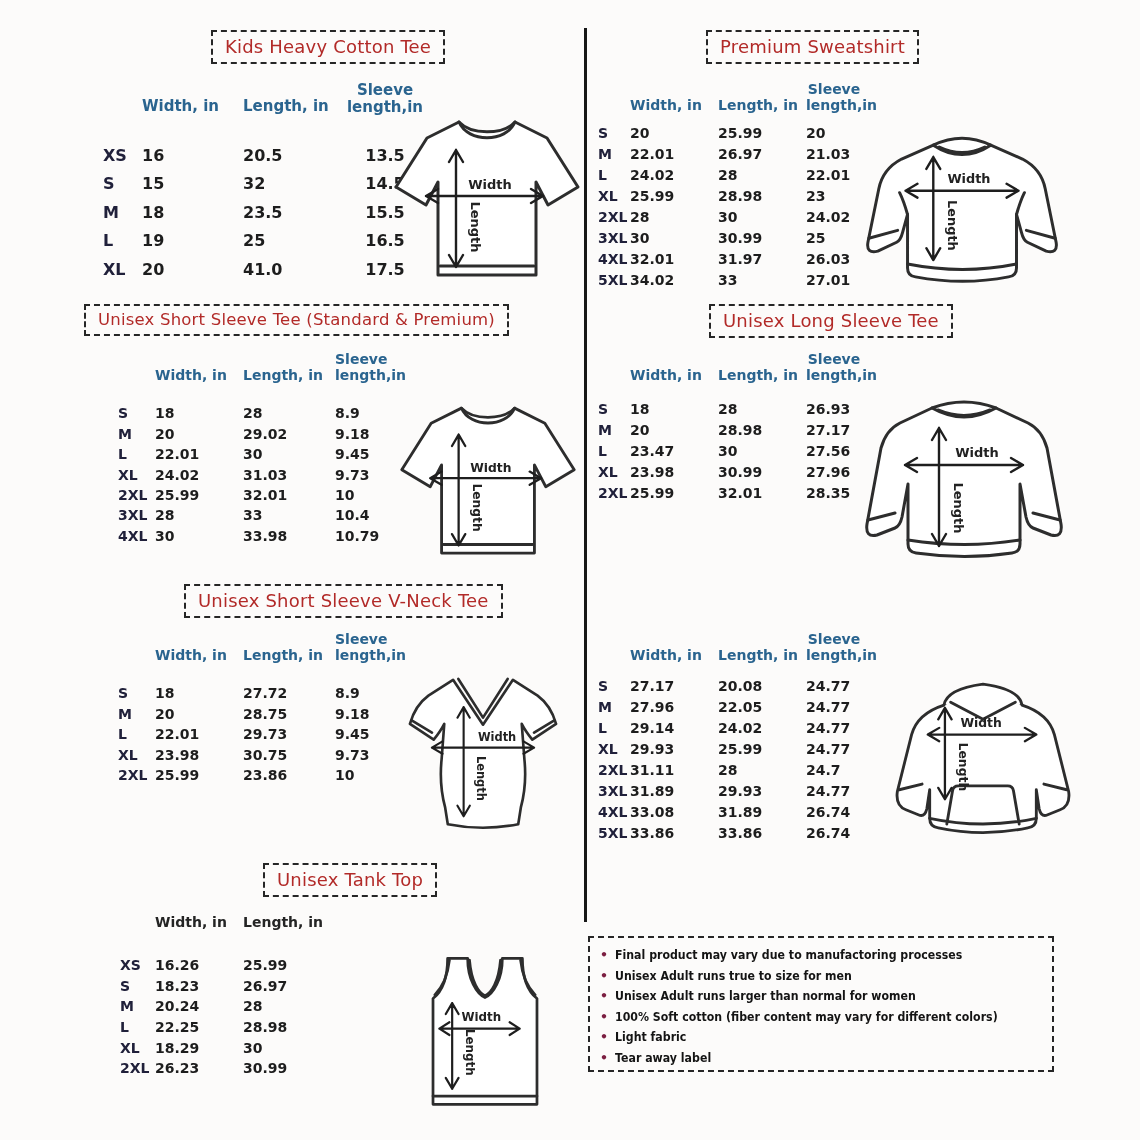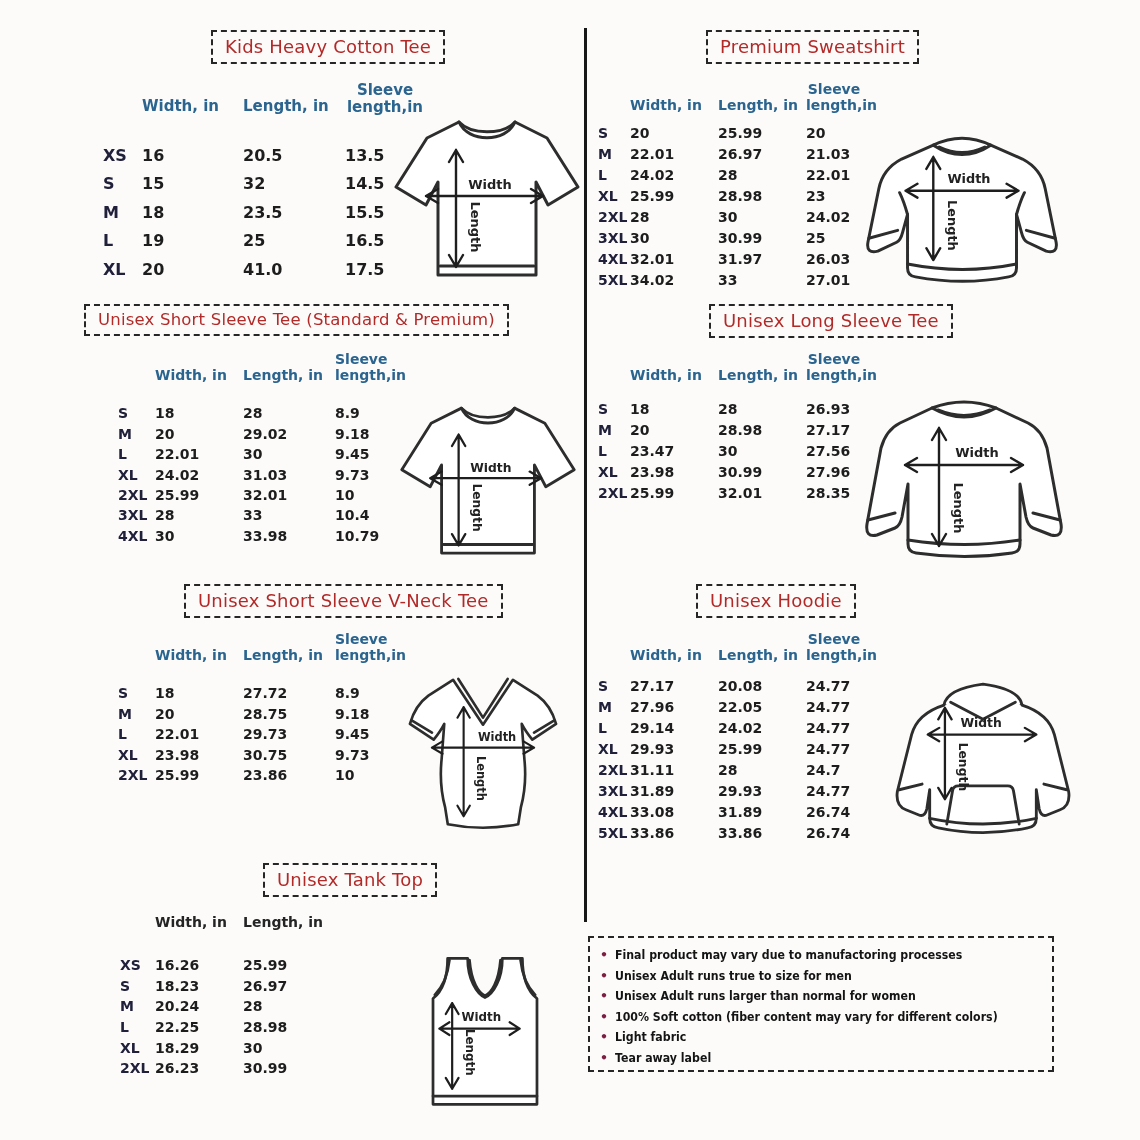--- a/index.html
+++ b/index.html
@@ -16,21 +16,21 @@
   .sleeve-hdr{text-align:center;line-height:1.12;}
   .sleeve-hdr i{display:block;font-style:normal;}
   .rows .row{display:flex;}
   .row span{display:block;}
   .sz{font-weight:bold;color:#20203a;}
   .val{font-weight:bold;color:#1d1d1d;}
 
   .t-kids .hdr{font-size:15px;line-height:1.15;}
   .t-kids .row{height:28.6px;line-height:28.6px;font-size:16px;}
   .t-kids .sz{width:39px;}.t-kids .cw{width:101px;}.t-kids .cl{width:102px;}
-  .t-kids .cs{width:80px;text-align:center;}.t-kids .csv{width:80px;}
+  .t-kids .cs{width:80px;text-align:center;}.t-kids .csv{width:80px;text-align:center;}
 
   .t-left .hdr{font-size:14px;line-height:1.12;}
   .t-left .row{height:20.4px;line-height:20.4px;font-size:14px;}
   .t-left .sz{width:37px;}.t-left .cw{width:88px;}.t-left .cl{width:92px;}
   .t-left .cs{width:52px;}.t-left .csv{width:92px;}
 
   .t-tank .hdr{font-size:14px;}
   .t-tank .row{height:20.7px;line-height:20.7px;font-size:14px;}
   .t-tank .sz{width:35px;}.t-tank .cw{width:88px;}.t-tank .cl{width:92px;}
 
@@ -388,21 +388,20 @@
     <g fill="none" stroke="#1e1e1e" stroke-width="2.4" stroke-linecap="round">
       <path d="M34,90 L150,90 M34,90 l12,-7 M34,90 l12,7 M150,90 l-12,-7 M150,90 l-12,7"></path>
     </g>
     <g fill="none" stroke="#1e1e1e" stroke-width="2.4" stroke-linecap="round">
       <path d="M70,44 L70,168 M70,44 l-7,12 M70,44 l7,12 M70,168 l-7,-12 M70,168 l7,-12"></path>
     </g>
     <text x="108" y="82" text-anchor="middle">Width</text>
     <text transform="translate(85,125) rotate(90)" text-anchor="middle">Length</text>
   </svg>
 
-  <div class="title-box" style="left:696px;top:584px">Unisex Hoodie</div>
   <div class="tbl t-right" style="left:598px;top:632px">
     <div class="hdr">
       <span class="sz"></span>
       <span class="cw">Width, in</span>
       <span class="cl">Length, in</span>
       <span class="cs sleeve-hdr">
           <i>Sleeve</i>
           <i>length,in</i>
         </span>
     </div>

